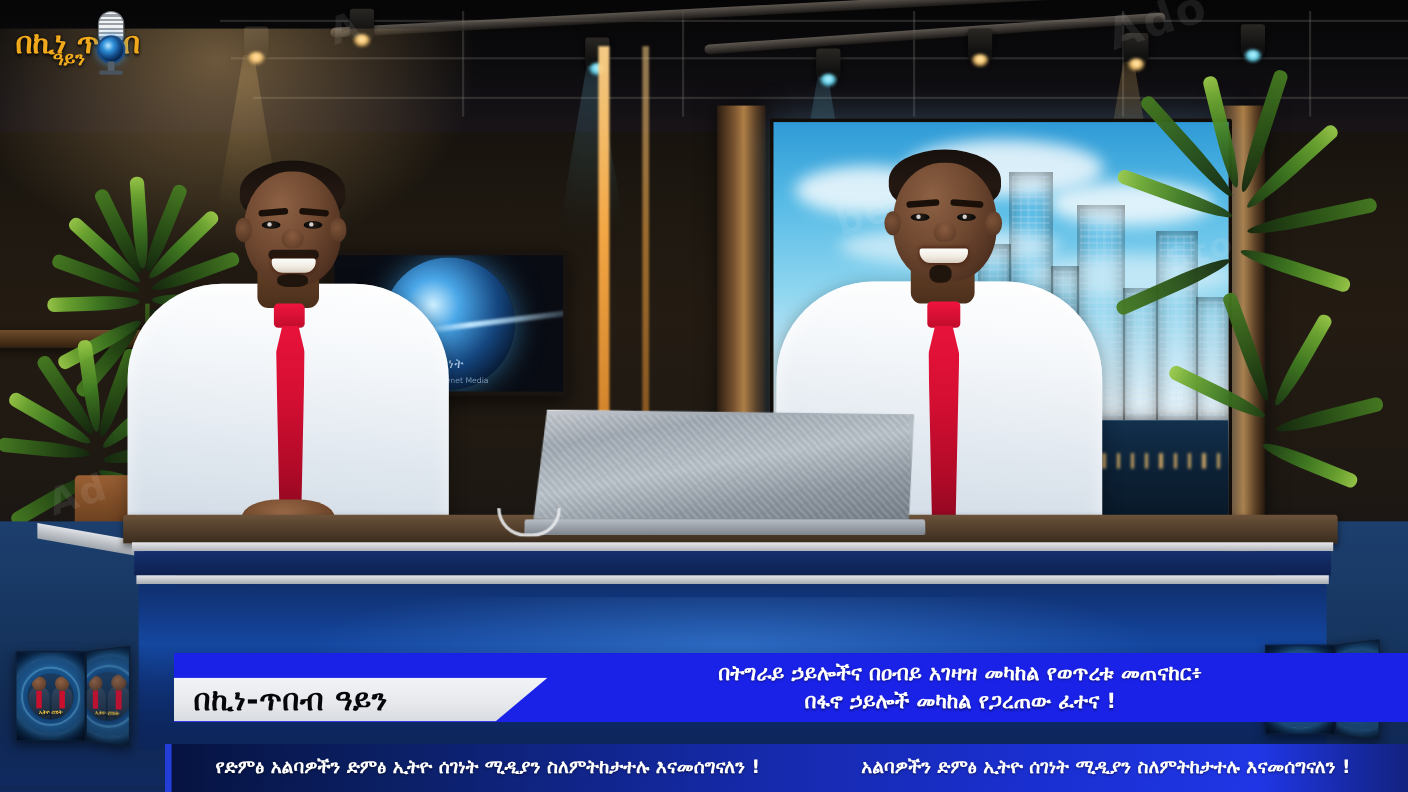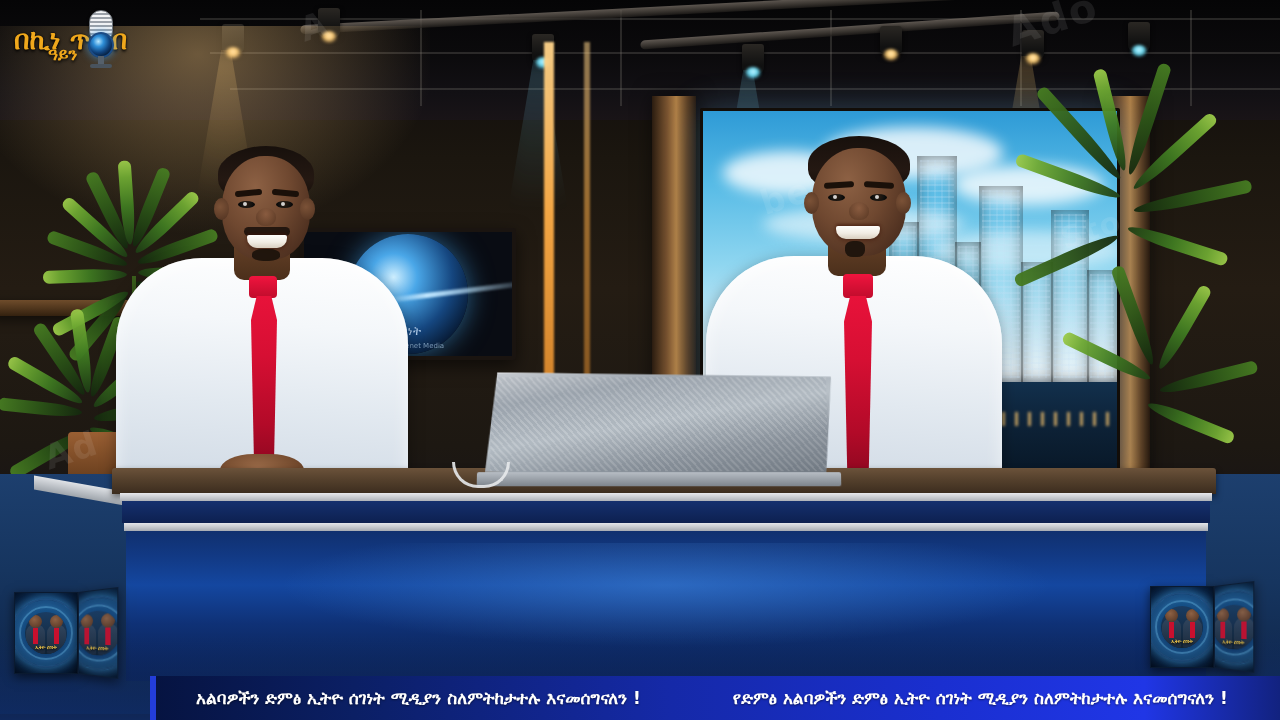--- a/index.html
+++ b/index.html
@@ -438,26 +438,36 @@
       <div class="ring ring2"></div>
         <div class="ring"></div>
       <div class="photo">
         <div class="ph-a"></div>
           <div class="ph-b"></div>
       </div>
       <div class="btxt">ኢትዮ ሰገነት</div>
     </div>
   </div>
 
+  <div class="lower">
+    <div class="lower-blue"></div>
+    <div class="lower-head">
+      <div class="l1">በትግራይ ኃይሎችና በዐብይ አገዛዝ መካከል የወጥረቱ መጠናከር፥</div>
+      <div class="l2">በፋኖ ኃይሎች መካከል የጋረጠው ፈተና !</div>
+    </div>
+    <div class="lower-label">
+      <span>በኪነ-ጥበብ  ዓይን</span>
+    </div>
+  </div>
 
   <div class="ticker">
     <div class="ticker-cap"></div>
     <div class="ticker-track">
+      <span>የድምፅ አልባዎችን ድምፅ ኢትዮ ሰገነት ሚዲያን ስለምትከታተሉ እናመሰግናለን !</span>
       <span>አልባዎችን ድምፅ ኢትዮ ሰገነት ሚዲያን ስለምትከታተሉ እናመሰግናለን !</span>
-      <span>የድምፅ አልባዎችን ድምፅ ኢትዮ ሰገነት ሚዲያን ስለምትከታተሉ እናመሰግናለን !</span>
       <span>አልባዎችን ድምፅ ኢትዮ ሰገነት ሚዲያን ስለምትከታተሉ እናመሰግናለን !</span>
 
     </div>
   </div>
 
   <div class="logo">
     <div class="logo-text">በኪነ ጥበብ</div>
     <div class="logo-sub">ዓይን</div>
     <div class="logo-mic">
       <div class="cap"></div>

